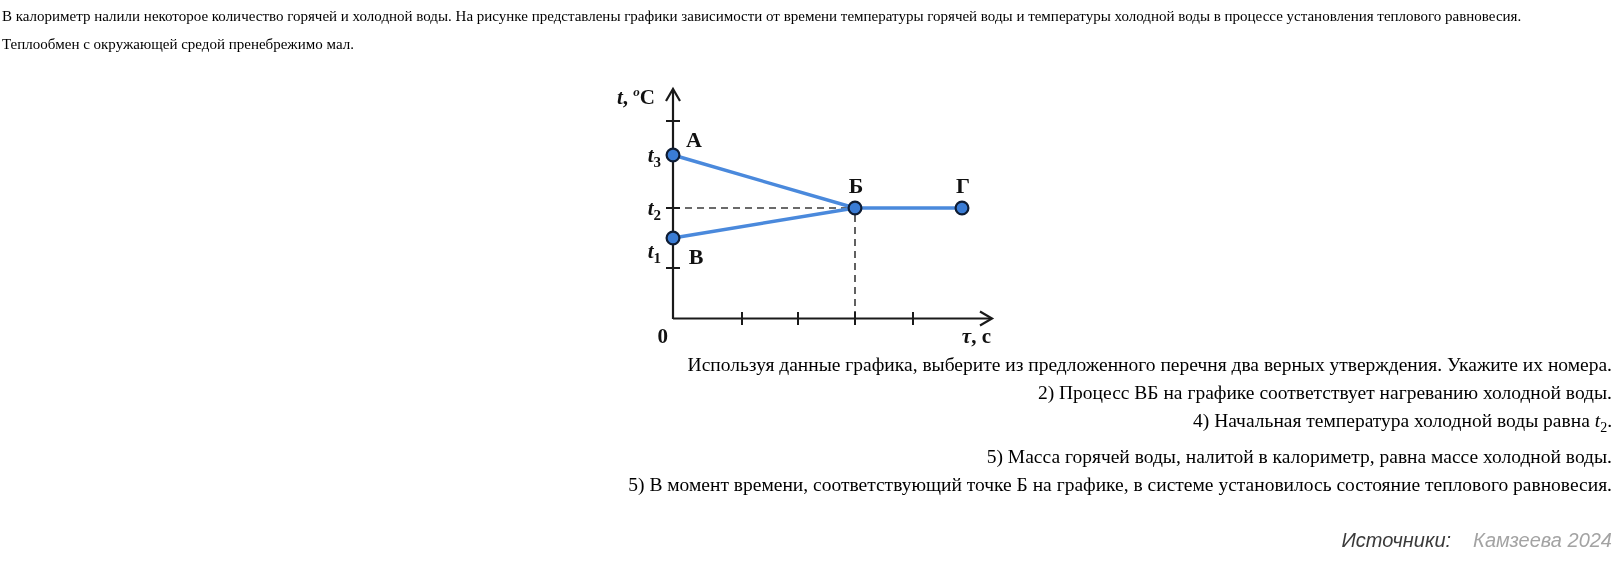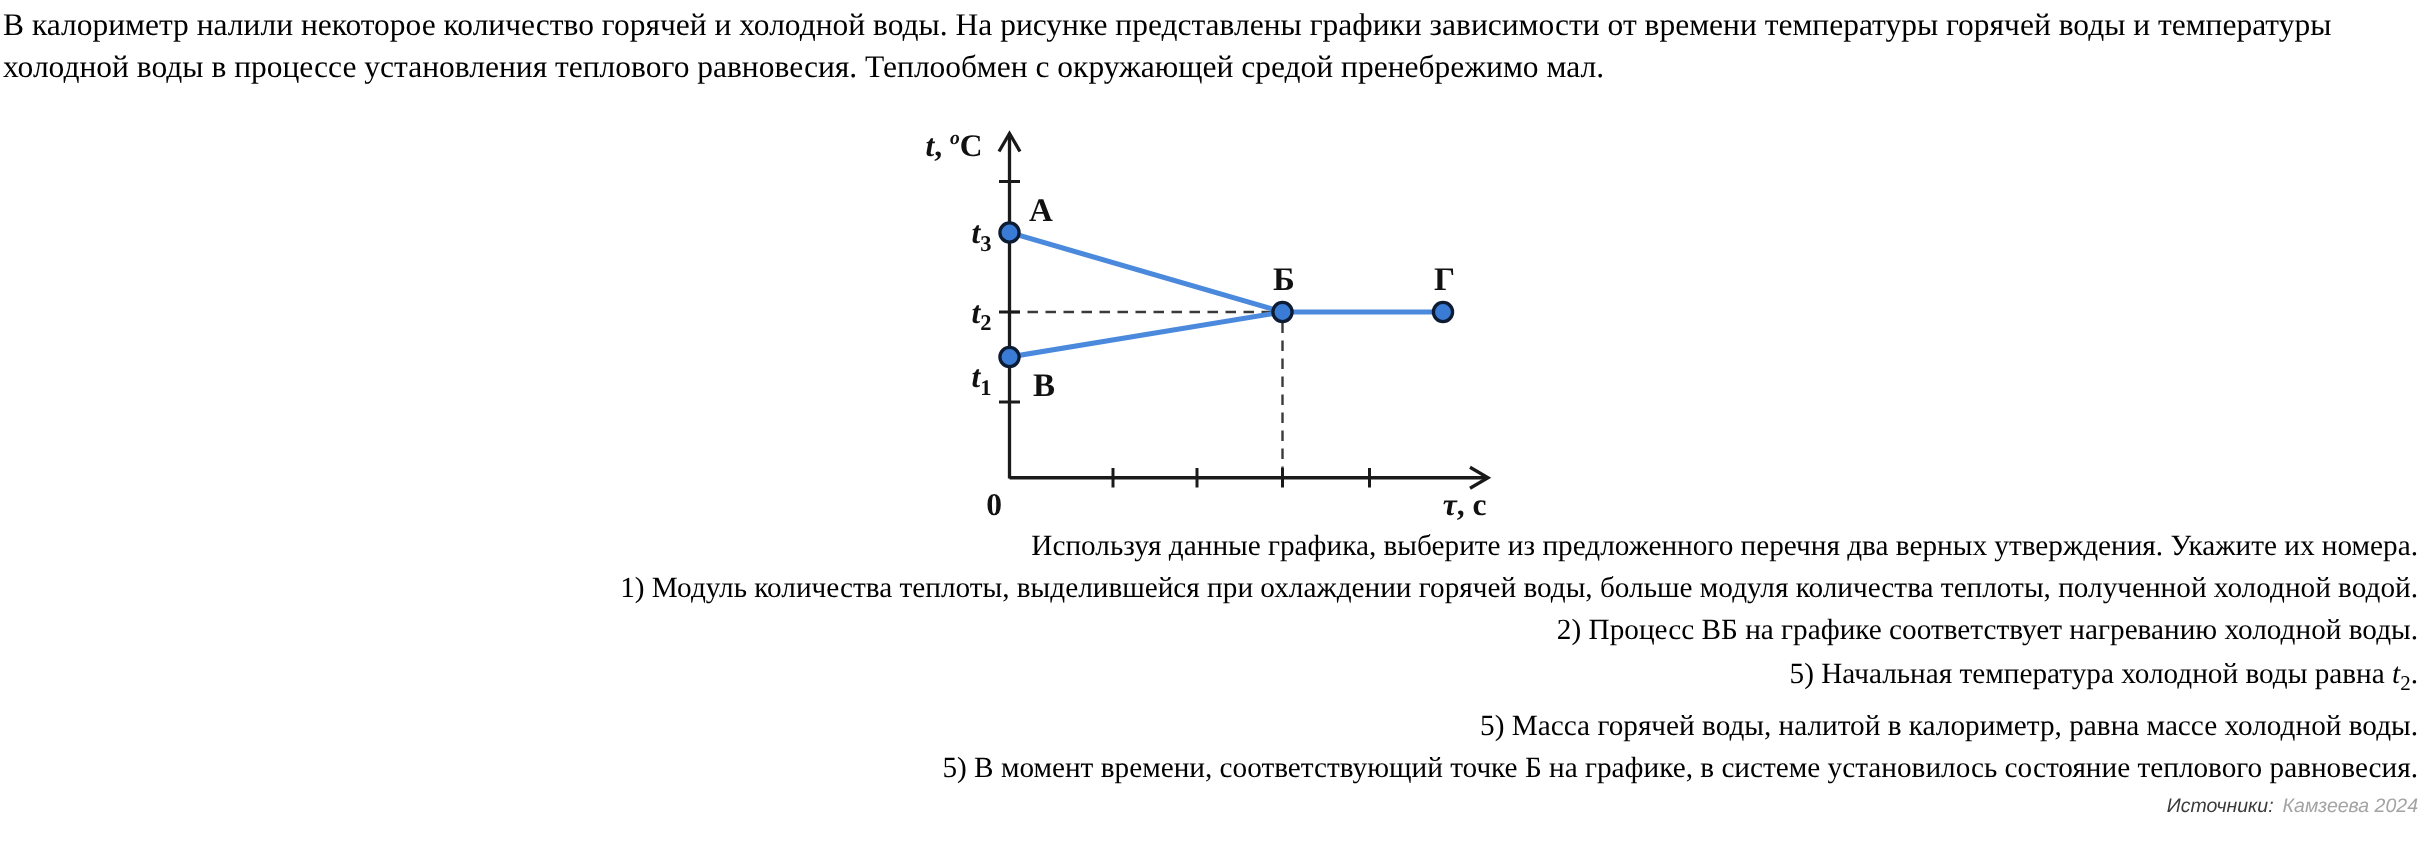--- a/index.html
+++ b/index.html
@@ -6,35 +6,35 @@
   body {
     width:1616px; height:561px;
     background:#ffffff;
     font-family:"Liberation Serif", serif;
     color:#000;
     position:relative;
     overflow:hidden;
   }
   .intro {
     position:absolute; top:2px; left:2px; width:1600px;
-    font-size:21px; line-height:28px; margin:0;
+    font-size:15px; line-height:28px; margin:0;
   }
   .graph-wrap { position:absolute; left:600px; top:72px; width:420px; height:285px;font-weight:bold; }
   .qblock {
     position:absolute; top:351px; left:2px; width:1610px;
     font-size:19.5px; line-height:28.2px;text-align:right;
   }
   .qblock p { margin:0; }
   .mvar { font-style:italic; }
   sub { font-size:14px; }
   .footer {
     position:absolute; right:4px; top:529px;
     font-family:"Liberation Sans", sans-serif;
-    font-style:italic; font-size:13px;
-    display:flex; gap:6px;
+    font-style:italic; font-size:20px;
+    display:flex; gap:22px;
   }
   .footer .src-label { color:#3a3a3a; }
   .footer .src-value { color:#a3a3a3;font-style:italic; }
   svg text { font-family:"Liberation Serif", serif; fill:#111; }
 </style>
 </head>
 <body>
 
 <p class="intro">В калориметр налили некоторое количество горячей и холодной воды. На рисунке представлены графики зависимости от времени температуры горячей воды и температуры холодной воды в процессе установления теплового равновесия. Теплообмен с окружающей средой пренебрежимо мал.</p>
 
@@ -78,23 +78,22 @@
 
     <text x="694" y="147" font-size="22" text-anchor="middle" fill="#5d93e2">А</text>
     <text x="856" y="193" font-size="22" text-anchor="middle" fill="#5d93e2">Б</text>
     <text x="696" y="264" font-size="22" text-anchor="middle" fill="#5d93e2">В</text>
     <text x="963" y="193" font-size="22" text-anchor="middle" fill="#5d93e2">Г</text>
   </svg>
 </div>
 
 <div class="qblock">
   <p>Используя данные графика, выберите из предложенного перечня два верных утверждения. Укажите их номера.</p>
-  <p>1) Модуль количества теплоты, выделившейся при охлаждении горячей воды, больше модуля количества теплоты, полученной холодной водой.</p>
   <p>2) Процесс ВБ на графике соответствует нагреванию холодной воды.</p>
-  <p><span>5) Начальная температура холодной воды равна </span><span class="mvar">t</span><sub>2</sub><span>.</span></p>
+  <p><span>4) Начальная температура холодной воды равна </span><span class="mvar">t</span><sub>2</sub><span>.</span></p>
   <p>5) Масса горячей воды, налитой в калориметр, равна массе холодной воды.</p>
   <p>5) В момент времени, соответствующий точке Б на графике, в системе установилось состояние теплового равновесия.</p>
 </div>
 
 <div class="footer">
   <span class="src-label">Источники:</span>
   <span class="src-value">Камзеева 2024</span>
 </div>
 
 </body></html>

